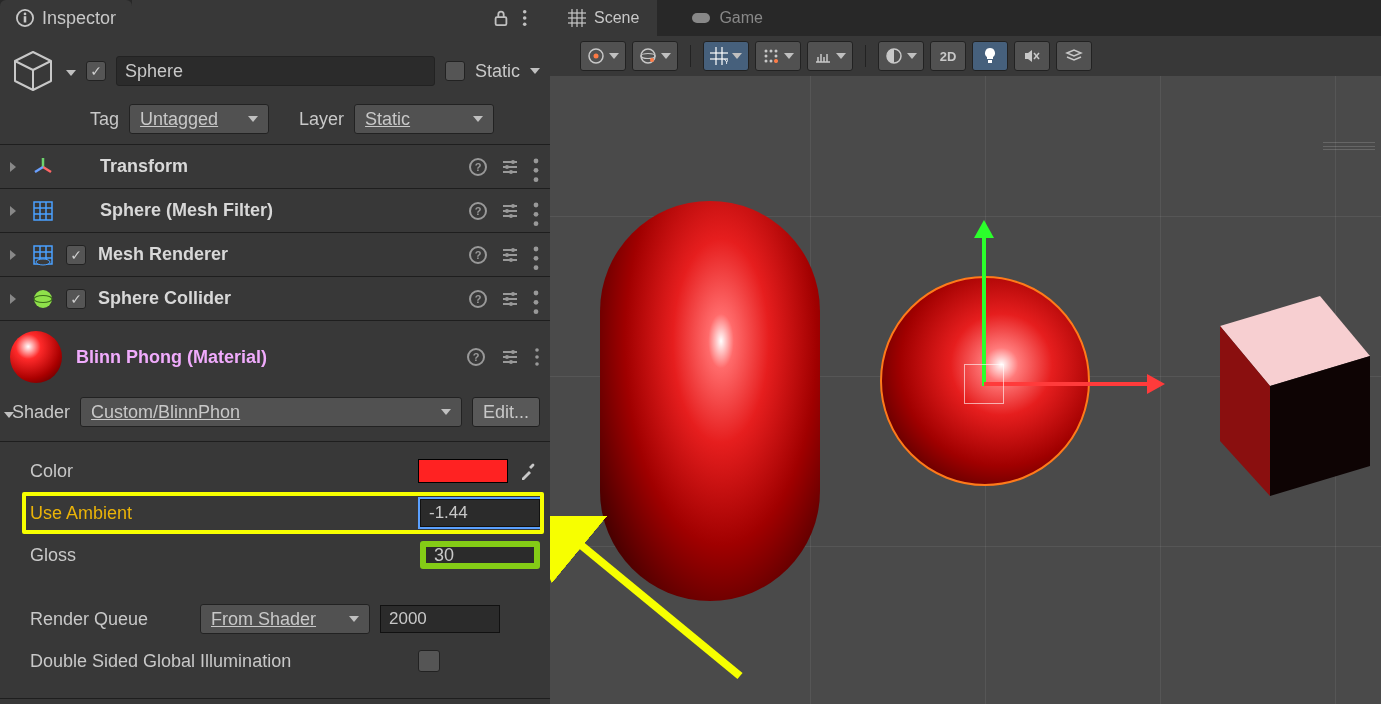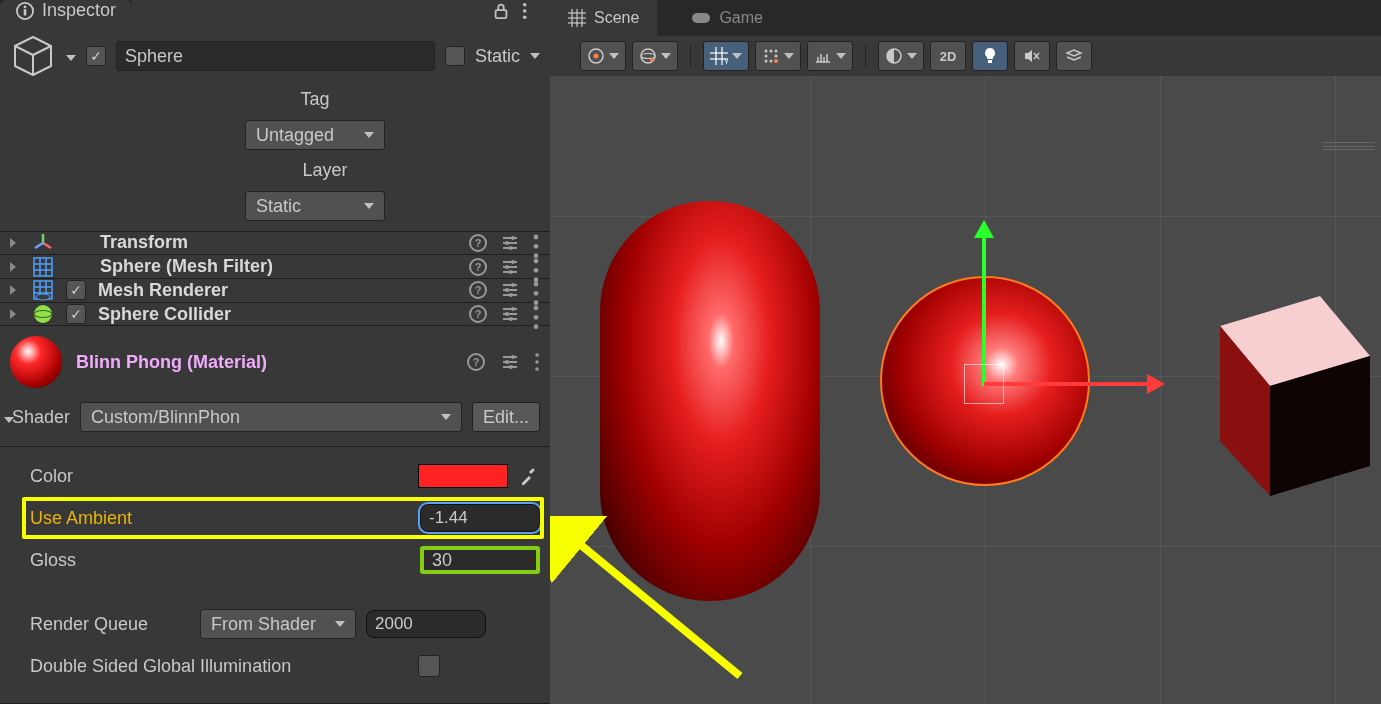--- a/index.html
+++ b/index.html
@@ -15,22 +15,22 @@
 .insp-tab-rest { flex:1; display:flex; align-items:center; justify-content:flex-end; gap:12px; padding-right:10px; background:#383838;}
 .icon { display:inline-flex; width:18px; height:18px; }
 
 .hdr { display:flex; align-items:center; gap:10px; padding:12px 10px 6px 10px; }
 .cube-icon { width:46px; height:46px; }
 .cube-dd { width:12px; height:8px; margin-top:4px; }
 .obj-name { flex:1; height:30px; background:#2b2b2b; border:1px solid #222; border-radius:3px; color:#c8c8c8; padding:2px 8px; font-size:18px;}
 .chk { width:20px; height:20px; border:1px solid #222; background:#555; border-radius:3px; display:inline-flex; align-items:center; justify-content:center; color:#d0d0d0; font-size:14px;}
 .chk.empty { background:#555; }
 
-.tagrow { display:flex; align-items:center; gap:10px; padding:4px 10px 10px 90px;flex-direction:column; }
-.dropdown { height:30px; background:#515151; border:1px solid #222; border-radius:3px; display:flex; align-items:center; padding:0 10px; gap:8px; }
+.tagrow { display:flex; align-items:center; gap:10px; padding:4px 10px 10px 90px; }
+.dropdown { height:30px; background:#515151; border:1px solid #222; border-radius:3px; display:flex; align-items:center; padding:0 10px; gap:8px;text-decoration:underline; }
 .dropdown .caret { margin-left:auto; }
 
 .divider { height:1px; background:#1e1e1e; }
 
 .comp { display:flex; align-items:center; height:44px; padding:0 10px; gap:12px; border-bottom:1px solid #1e1e1e; }
 .comp .fold { width:10px; color:#888; }
 .comp .icn  { width:22px; height:22px; display:inline-flex; }
 .comp .ttl  { font-weight:bold; color:#d8d8d8; flex:1; }
 .comp .help { width:20px; height:20px; color:#999; }
 .comp .sliders { width:20px; height:20px; color:#999; }
@@ -42,22 +42,22 @@
 .mat-fold { width:12px; padding:0 4px 18px 4px; color:#888; align-self:flex-end; }
 
 .shader-row { display:flex; align-items:center; gap:10px; padding:4px 10px 14px 102px; }
 .btn { height:30px; background:#585858; border:1px solid #202020; border-radius:3px; padding:0 10px; display:flex; align-items:center; }
 
 .prop-block { padding:12px 10px 6px 30px; border-top:1px solid #1e1e1e; display:flex; flex-direction:column; gap:8px; position:relative;}
 .prop-row { display:flex; align-items:center; height:34px; gap:10px; }
 .prop-row .lbl { flex:1; }
 .color-swatch { width:90px; height:24px; background:#ff2222; border:1px solid #000; }
 .eyedropper { width:22px; height:22px; color:#c8c8c8; }
-.num-input { width:120px; height:28px; background:#2b2b2b; border:1px solid #111; border-radius:8px; color:#c8c8c8; padding:2px 8px; font-size:17px;}
-.num-field { width:120px; height:28px; background:#2b2b2b; border:4px solid #84cc16; border-radius:3px; color:#c8c8c8; padding:2px 8px; display:flex; align-items:center;}
+.num-input { width:120px; height:28px; background:#2b2b2b; border:1px solid #111; border-radius:0; color:#c8c8c8; padding:2px 8px; font-size:17px;}
+.num-field { width:120px; height:28px; background:#2b2b2b; border:6px solid #84cc16; border-radius:3px; color:#c8c8c8; padding:2px 8px; display:flex; align-items:center;}
 
 .highlight { position:absolute; border:4px solid #f7ff00; pointer-events:none; border-radius:2px;}
 .highlight-row .lbl { color:#eab308; }
 .num-input.focused { outline:2px solid #5aa0ff; }
 
 
 .arrow-annot { position:absolute; pointer-events:none; }
 
 
 .right { flex:1; height:100%; display:flex; flex-direction:column; background:#4a4a4a; }
@@ -402,21 +402,21 @@
         <span class="lbl">Gloss</span>
         <div class="num-field">
             <span>30</span>
           </div>
       </div>
 
       <div style="height:14px"></div>
 
       <div class="prop-row">
         <span class="lbl" style="flex:0 0 160px">Render Queue</span>
-        <div class="dropdown" style="width:156px">
+        <div class="dropdown" style="width:170px">
           <span>From Shader</span>
           <span class="caret"></span>
         </div>
         <input class="num-input" value="2000" style="">
       </div>
 
       <div class="prop-row">
         <span class="lbl">Double Sided Global Illumination</span>
         <span class="chk empty" style="width:22px;height:22px"></span>
         <span style="width:90px"></span>

